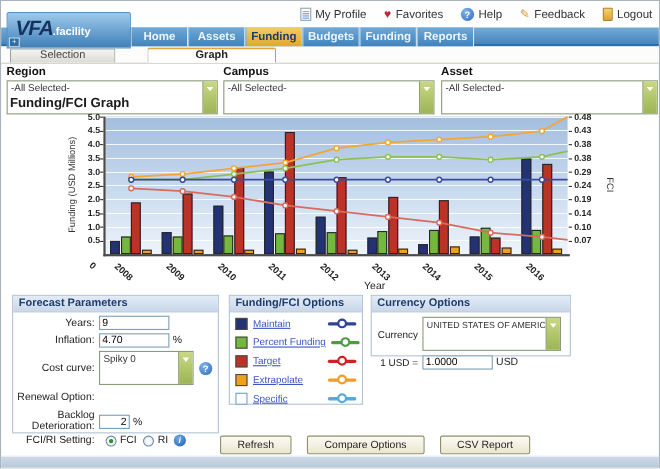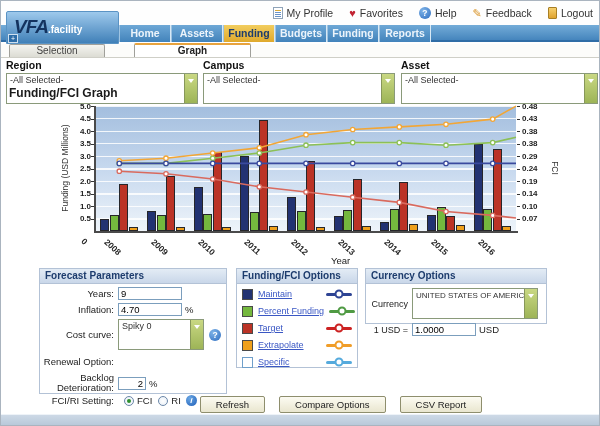--- a/index.html
+++ b/index.html
@@ -55,21 +55,21 @@
   .tickr { position:absolute; left:521px; width:28px; text-align:left; font-size:8px; font-weight:bold; color:#222; }
   .tkm { position:absolute; width:3px; height:1px; background:#333; }
   .bar { position:absolute; border:1px solid #26262a; }
   #lines { position:absolute; left:95px; top:9px; overflow:visible; }
   .xl { position:absolute; font-size:8.5px; font-weight:bold; color:#222; transform:rotate(42deg); transform-origin:left top; white-space:nowrap; }
   .ylab-left { position:absolute; left:2px; top:66px; width:124px; text-align:center; font-size:8.5px; color:#333; transform:rotate(-90deg); }
   .ylab-right { position:absolute; left:539px; top:66px; width:30px; text-align:center; font-size:8.5px; color:#333; transform:rotate(90deg); }
   .xname { position:absolute; left:330px; top:158px; font-size:9.5px; color:#222; }
 
   
-  .panel { position:absolute; border:1px solid #b3c2d6; background:#fff;margin-left:28px; }
+  .panel { position:absolute; border:1px solid #b3c2d6; background:#fff; }
   .p-head { height:15px; line-height:14px; padding:0 5px; background:linear-gradient(#e3ecf5,#c9d7e9); border-bottom:1px solid #b3c2d6; font-size:10px; font-weight:bold; color:#1d3c6d; }
   #panel-forecast { left:10px; top:267px; width:188px; height:126px; }
   .f-row { display:flex; align-items:center; margin:3px 4px 0 0; }
   .f-row label { width:78px; text-align:right; font-size:9.5px; color:#222; padding-right:4px; line-height:1.05; }
   .inp { border:1px solid #7b9ebd; height:13px; font-size:9.5px; padding:0 2px; font-family:"Liberation Sans", sans-serif; }
   .w64 { width:64px; } .w28 { width:28px; text-align:right; }
   .unit { font-size:9.5px; margin-left:3px; color:#222; }
   .radio { width:10px; height:10px; border-radius:50%; border:1px solid #6b87a8; background:radial-gradient(#fff,#e6edf5); display:inline-block; position:relative; margin:0 3px 0 6px; flex:none; }
   .radio.checked::after { content:""; position:absolute; left:2px; top:2px; width:4px; height:4px; border-radius:50%; background:#2e8f2e; }
   .rlabel { font-size:9.5px; color:#222; }

